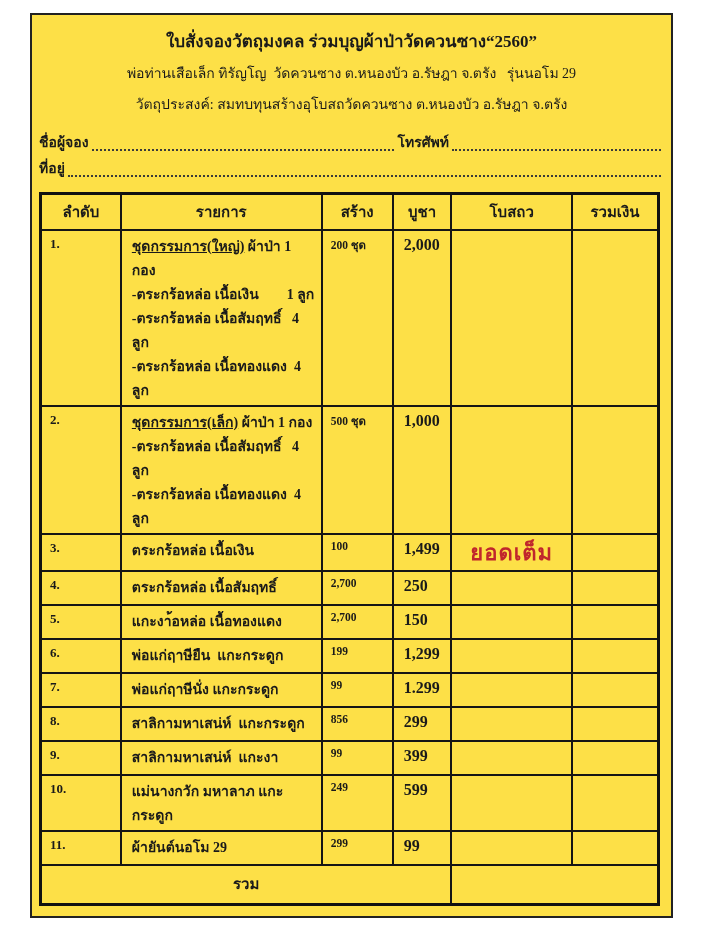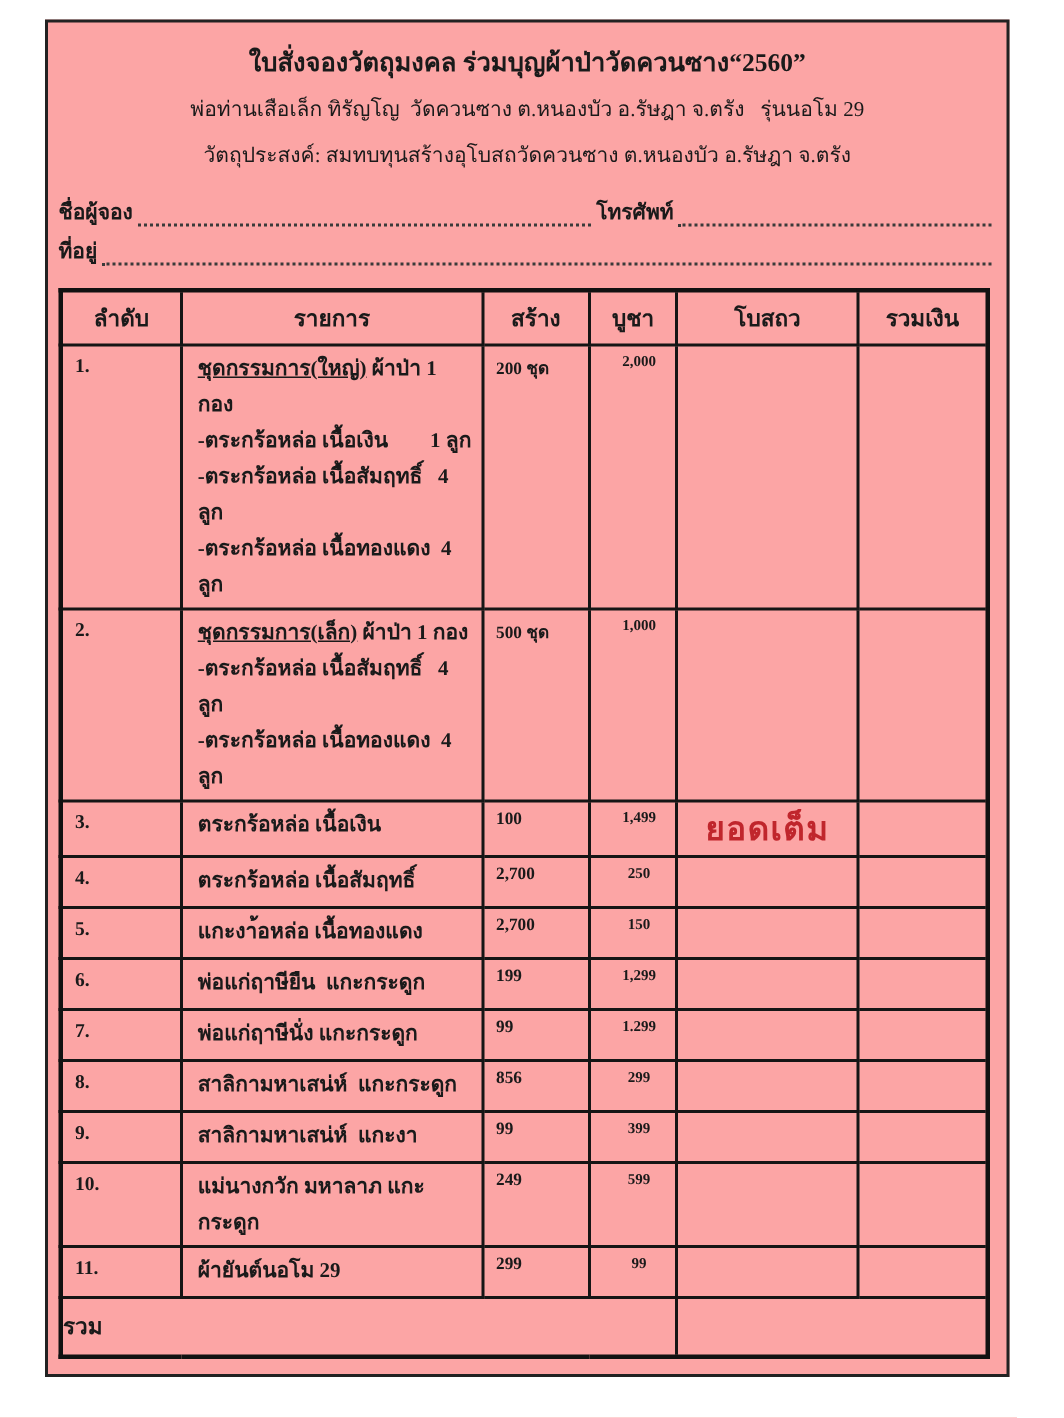--- a/index.html
+++ b/index.html
@@ -8,21 +8,21 @@
     position: relative;
     background: #ffffff;
     font-family: "Liberation Serif", "DejaVu Serif", serif;
     color: #1a1a1a;
   }
   .doc-frame {
     position: absolute;
     left: 30px; top: 13px;
     width: 643px; height: 905px;
     border: 2px solid #222;
-    background: #fca5a5;
+    background: #fde047;
     padding: 8px 7px 0 7px;
     overflow: hidden;
   }
   .title {
     text-align: center;
     font-weight: bold;
     font-size: 17px;
     line-height: 26px;
     margin-top: 6px;
     white-space: pre-wrap;
@@ -66,30 +66,30 @@
     height: 36px;
     vertical-align: middle;
   }
   td { vertical-align: top; }
   .c-no   { padding: 5px 4px 0 8px; font-weight: bold; font-size: 13px; }
   .c-item { padding: 4px 4px 2px 10px; font-weight: bold; font-size: 14px; line-height: 24px; margin-top: 14px; }
   .c-item .head { white-space: pre-wrap; }
   .c-item .u { text-decoration: underline; }
   .subline { white-space: pre-wrap; }
   .c-made  { padding: 5px 2px 0 8px;  font-weight: bold; font-size: 11.5px; }
-  .c-price { padding: 5px 2px 0 10px; font-weight: bold; font-size: 10px; text-align: center; }
+  .c-price { padding: 5px 2px 0 10px; font-weight: bold; font-size: 16px; }
   .c-qty   { text-align: center; vertical-align: middle; }
   .c-qty .full-note {
     font-weight: bold;
     font-size: 22px;
     letter-spacing: 1px;
   }
   tr.simple td { height: 34px; }
   .sum-row td { height: 40px; vertical-align: middle; }
-  .sum-label { text-align: left; font-weight: bold; font-size: 15px; }
+  .sum-label { text-align: center; font-weight: bold; font-size: 15px; }
 </style>
 </head>
 <body>
 
 <div class="doc-frame">
 
   <div class="title">ใบสั่งจองวัตถุมงคล ร่วมบุญผ้าป่าวัดควนซาง“2560”</div>
   <div class="subtitle">พ่อท่านเสือเล็ก ทิรัญโญ  วัดควนซาง ต.หนองบัว อ.รัษฎา จ.ตรัง   รุ่นนอโม 29</div>
   <div class="subtitle">วัตถุประสงค์: สมทบทุนสร้างอุโบสถวัดควนซาง ต.หนองบัว อ.รัษฎา จ.ตรัง</div>
 

